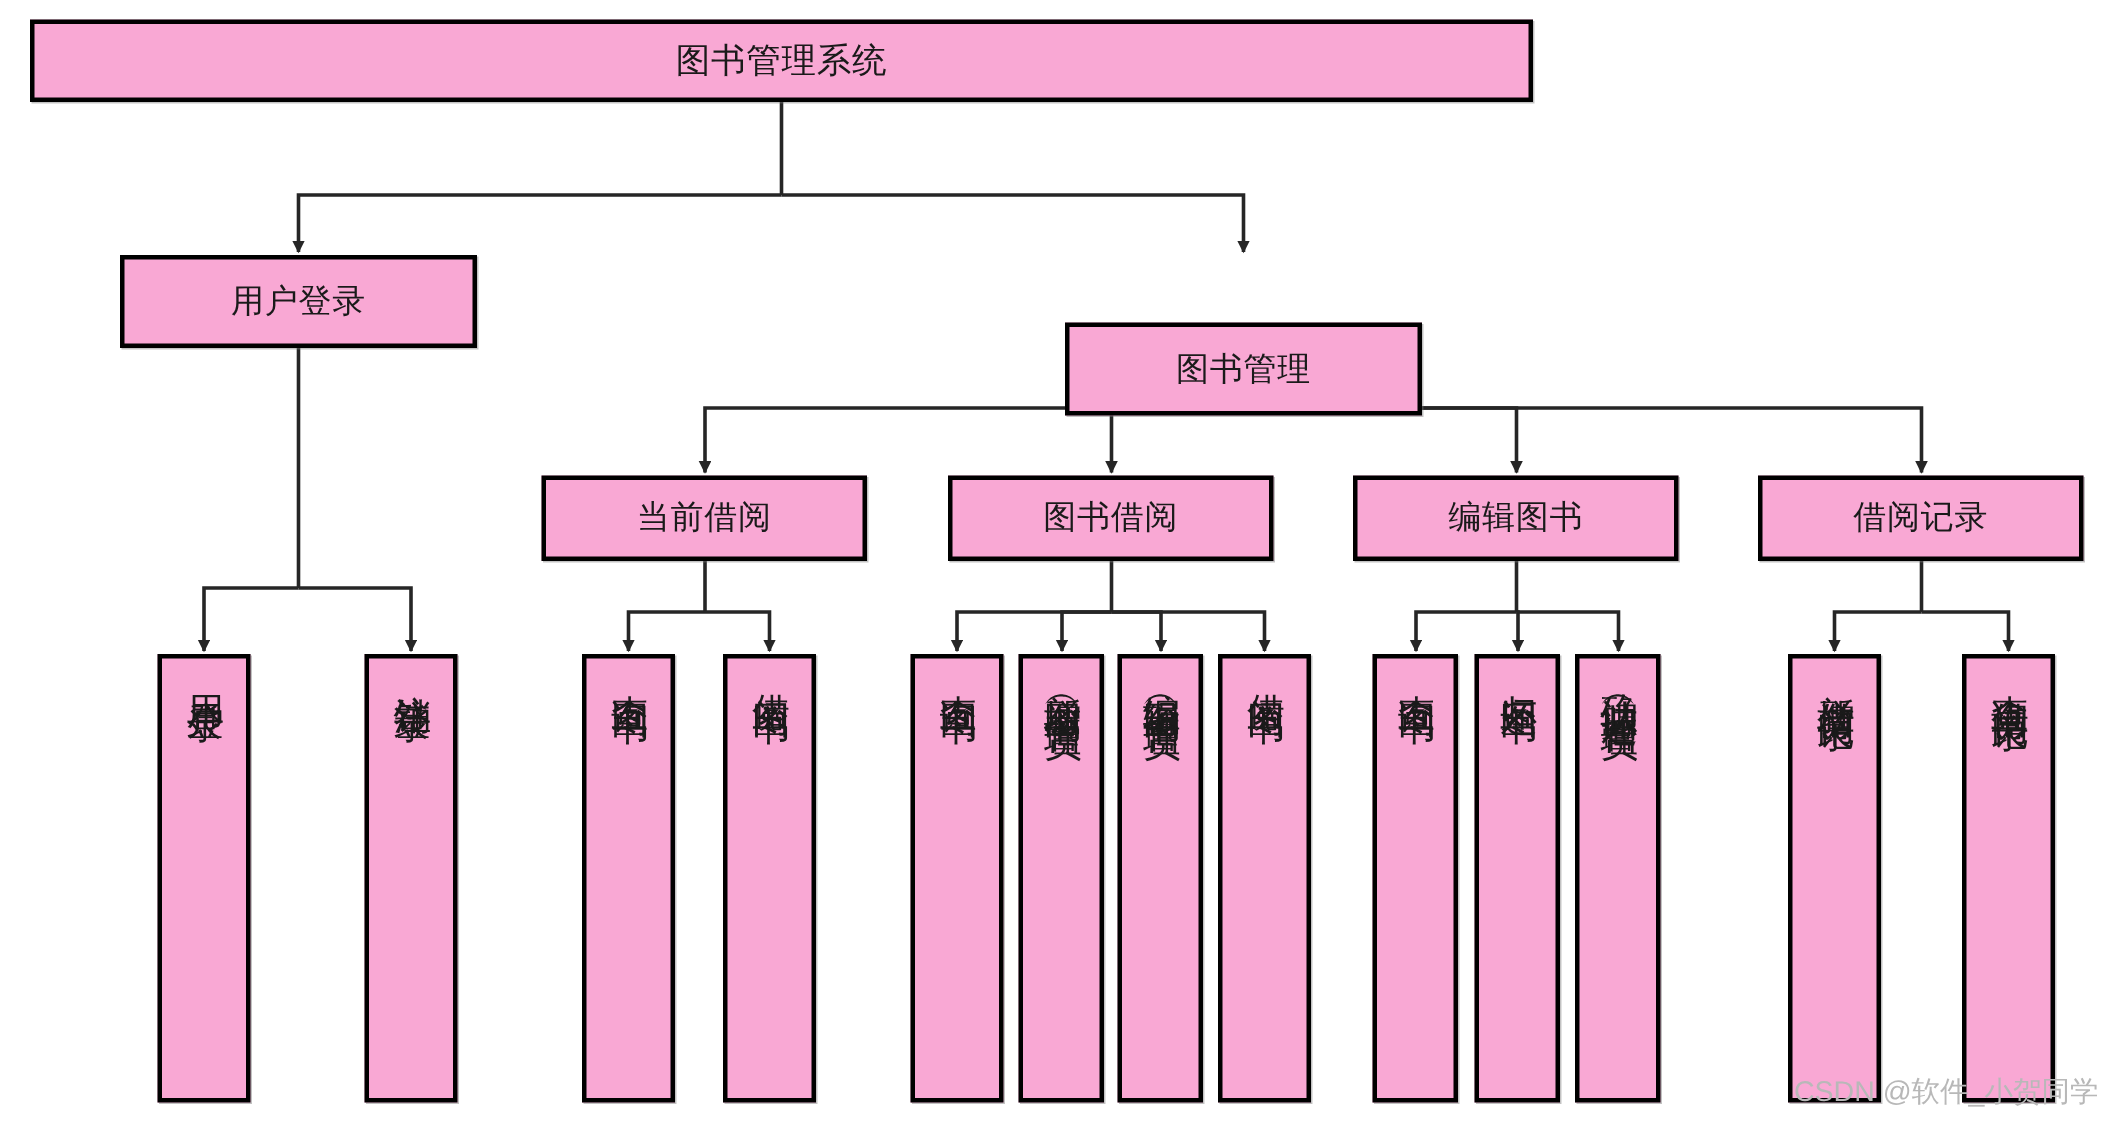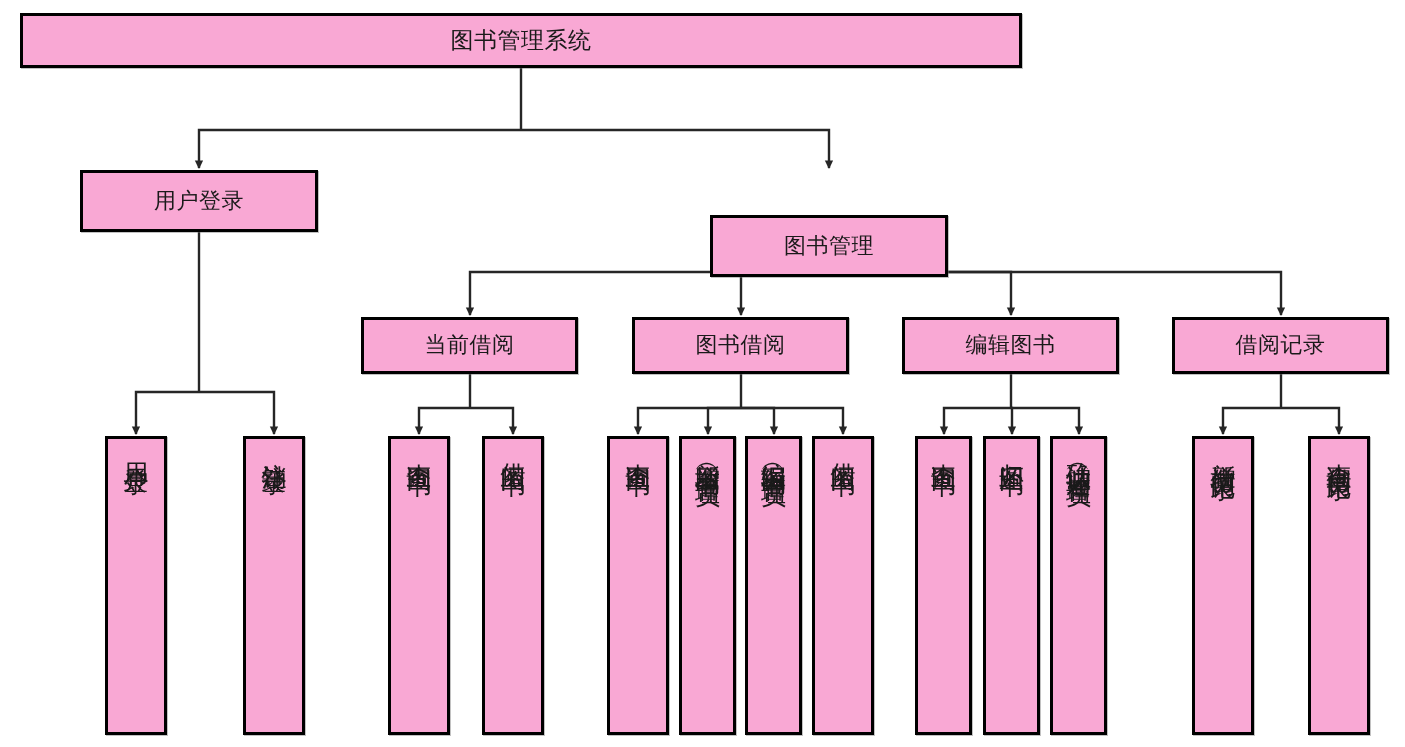--- a/index.html
+++ b/index.html
@@ -170,13 +170,14 @@
       <div class="node-box vert" style="left: 1050px; top: 436px; width: 57px; height: 299px;">
         <span class="node-label">确认归还（管理员）</span>
       </div>
       <div class="node-box vert" style="left: 1192px; top: 436px; width: 62px; height: 299px;">
         <span class="node-label">新增借阅记录</span>
       </div>
       <div class="node-box vert" style="left: 1308px; top: 436px; width: 62px; height: 299px;">
         <span class="node-label">查询借阅记录</span>
       </div>
     </div>
+  <div class="watermark" style="left: 1196px; top: 715px;">CSDN @软件_小贺同学</div>
 </div>
 
 </body></html>

